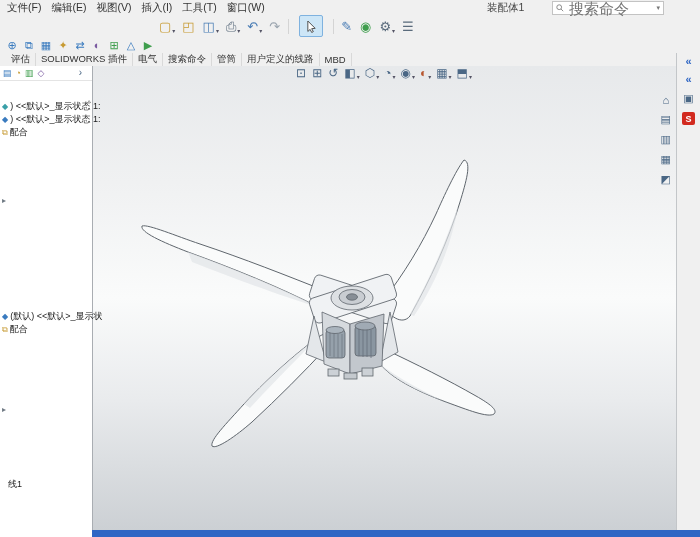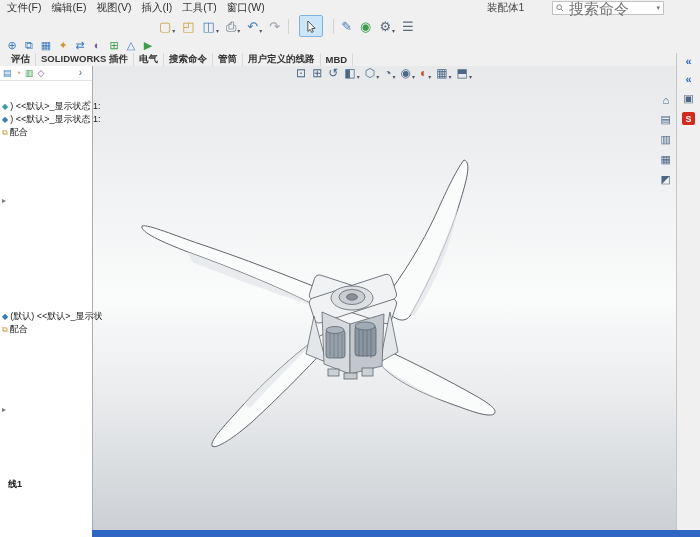--- a/index.html
+++ b/index.html
@@ -27,38 +27,38 @@
               display:flex;align-items:center;justify-content:center;margin:0 5px;}
   
   .toolbar-asm{position:absolute;top:37px;left:0;height:16px;display:flex;
                align-items:center;padding-left:5px;gap:3px;}
   .asm-btn{height:14px;min-width:14px;display:flex;align-items:center;justify-content:center;
            font-size:11px;}
   
   .tabbar{position:absolute;top:53px;left:0;right:24px;height:13px;background:#f0f0f0;
           border-bottom:1px solid #b3b7ba;display:flex;align-items:stretch;font-size:9.5px;
           padding-left:6px;color:#333;}
-  .tab{padding:0 5px;display:flex;align-items:center;border-right:1px solid #d9d9d9;white-space:nowrap;font-weight:bold;}
+  .tab{padding:0 5px;display:flex;align-items:center;border-right:1px solid #d9d9d9;white-space:nowrap;}
   
   .left-panel{position:absolute;top:66px;left:0;width:92px;bottom:0;background:#fff;
               border-right:1px solid #a9adb2;z-index:2;}
   .panel-minibar{height:14px;display:flex;align-items:center;gap:4px;padding:0 3px;
                  border-bottom:1px solid #e4e4e4;font-size:9px;position:relative;}
   .panel-expand{position:absolute;right:10px;top:1px;color:#4a6785;font-size:10px;}
   .tree{position:absolute;top:14px;left:0;right:0;bottom:0;font-size:9px;color:#1a1a1a;}
   .tree-item{position:absolute;left:2px;display:flex;gap:2px;align-items:center;white-space:pre;}
   .tree-icon{font-size:8px;}
   .tree .tree-item:nth-of-type(1){top:20px;}
   .tree .tree-item:nth-of-type(2){top:33px;}
   .tree .tree-item:nth-of-type(3){top:46px;}
   .tree .tree-item:nth-of-type(4){top:116px;}
   .tree .tree-item:nth-of-type(5){top:230px;}
   .tree .tree-item:nth-of-type(6){top:243px;}
   .tree .tree-item:nth-of-type(7){top:325px;}
-  .tree .tree-item:nth-of-type(8){top:398px;left:6px;font-weight:bold;}
+  .tree .tree-item:nth-of-type(8){top:398px;left:6px;}
   .scroll-up{position:absolute;right:1px;top:18px;font-size:8px;color:#666;}
   
   .viewport{position:absolute;top:66px;left:92px;right:24px;bottom:7px;overflow:hidden;
             background:linear-gradient(180deg,#e7e9eb 0%,#f0f1f2 25%,#fafbfb 50%,#e9ebed 72%,#ccd0d4 100%);}
   .model-svg{position:absolute;left:0;top:0;width:100%;height:100%;}
   .headsup{position:absolute;top:1px;left:50%;transform:translateX(-50%);display:flex;
            align-items:center;gap:5px;}
   .hu-btn{display:flex;align-items:flex-end;}
   .hu-glyph{font-size:12px;color:#4a6785;line-height:13px;}
   .task-tabs{position:absolute;right:5px;top:28px;display:flex;flex-direction:column;gap:7px;

